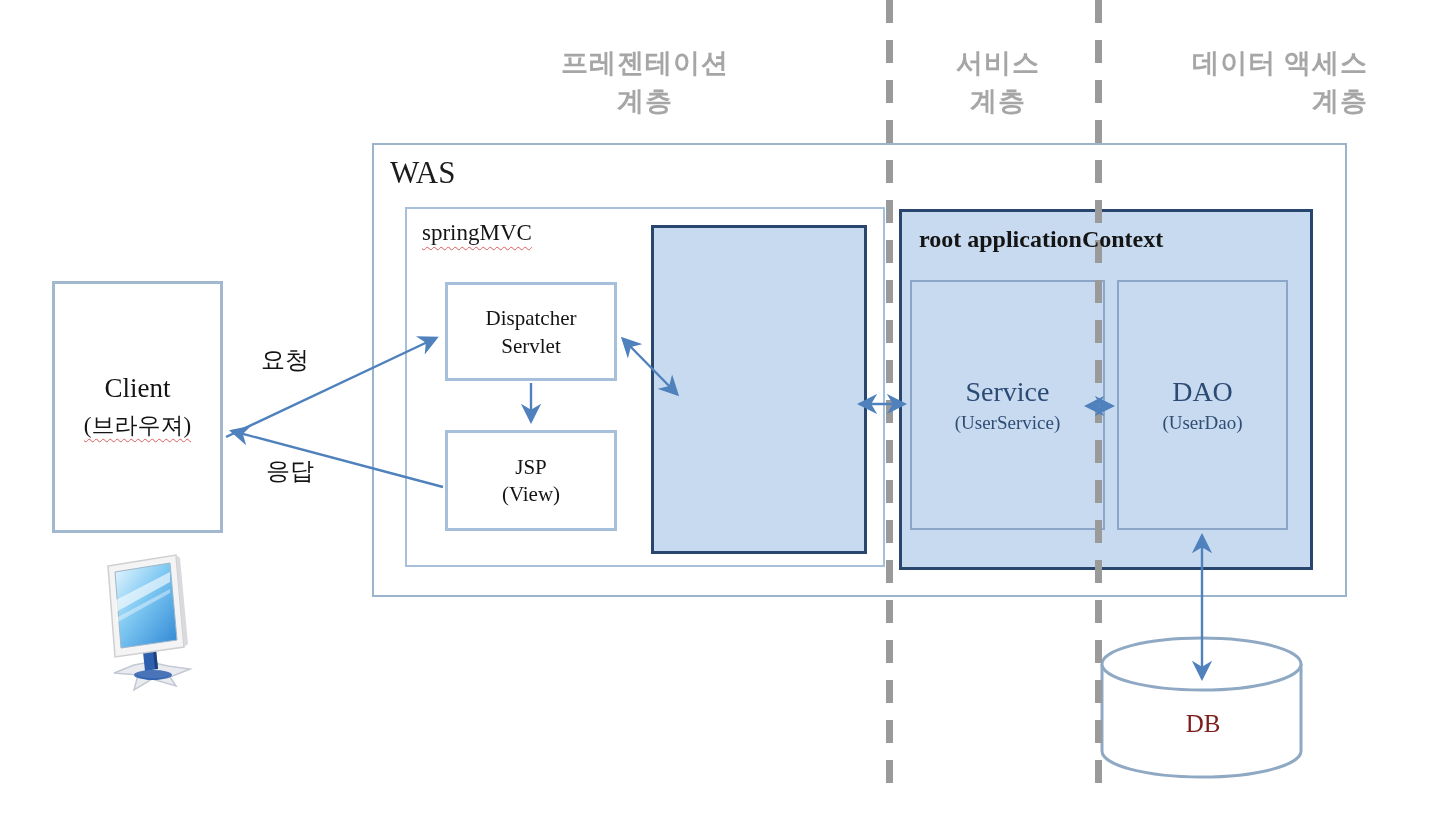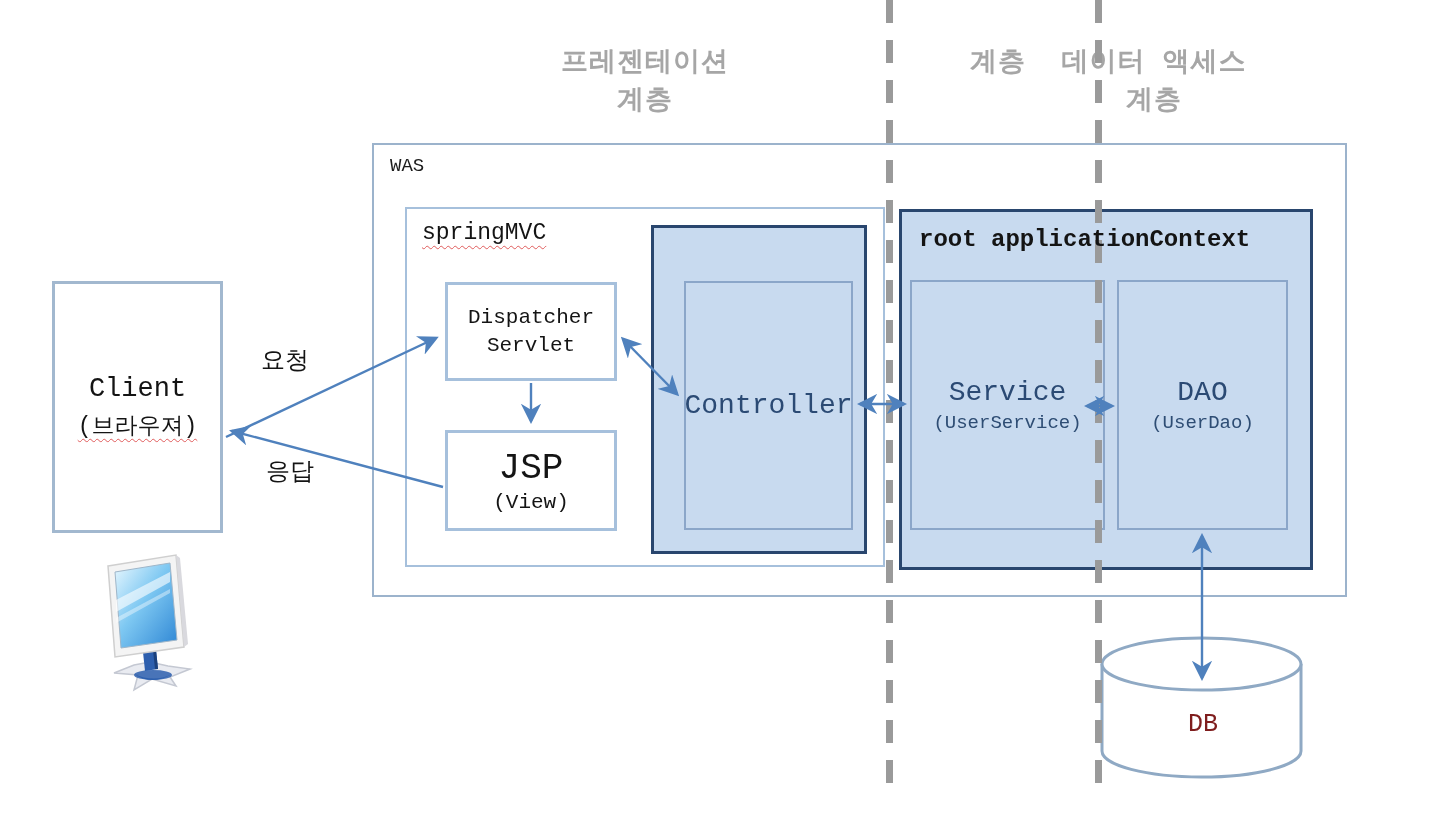--- a/index.html
+++ b/index.html
@@ -1,18 +1,18 @@
 <!DOCTYPE html>
 <html><head>
 <meta charset="utf-8">
 <style>
   html,body{margin:0;padding:0;background:#fff;}
   .canvas{
     position:relative;width:1443px;height:833px;background:#ffffff;overflow:hidden;
-    font-family:Liberation Mono, monospace;color:#1c1c1c;
+    font-family:Liberation Serif, serif;color:#1c1c1c;
   }
 
   
   .vdash{
     position:absolute;top:0;width:7px;height:795px;z-index:4;
     background:repeating-linear-gradient(to bottom,#9a9a9a 0px,#9a9a9a 23px,transparent 23px,transparent 40px);
   }
 
   
   .lane-label{
@@ -22,21 +22,21 @@
 
   
   .box{position:absolute;box-sizing:border-box;background:#fff;}
   .b-light{border:2px solid #a6c0dc;}
   .b-mid{border:3px solid #a2b8cf;}
   .b-navy{border:3px solid #29466e;background:#c8daef;}
   .b-inner{border:2.5px solid #8ba6c9;background:#c8daef;}
 
   .center-col{display:flex;flex-direction:column;align-items:center;justify-content:center;height:100%;}
 
-  .was-label{position:absolute;left:16px;top:10px;font-size:19px;color:#1c1c1c;z-index:7;}
+  .was-label{position:absolute;left:16px;top:10px;font-size:31px;color:#1c1c1c;z-index:7;}
   .springmvc-label{
     position:absolute;left:15px;top:11px;font-size:23px;color:#141414;z-index:7;
     text-decoration:underline wavy #e05c5c 1px;text-underline-offset:6px;
   }
   .ctx-title{
     position:absolute;font-weight:bold;font-size:24px;line-height:37px;color:#141414;z-index:7;
   }
   .box-title{font-size:27px;color:#2b4a74;}
   .box-sub{font-size:19px;color:#2e4d74;margin-top:4px;}
   .black-title{font-size:27px;color:#141414;}
@@ -55,42 +55,38 @@
 <div class="canvas">
 
   <div class="vdash" style="left:886px;"></div>
   <div class="vdash" style="left:1095px;"></div>
 
   <div class="lane-label" style="left:495px;width:300px;">
     <div>프레젠테이션</div>
     <div>계층</div>
   </div>
   <div class="lane-label" style="left:898px;width:200px;">
+    <div>서비스</div>
     <div>계층</div>
   </div>
-  <div class="lane-label" style="left:1004px;width:300px;">
+  <div class="lane-label" style="left:1068px;width:300px;text-align:right;">
     <div>데이터 액세스</div>
     <div>계층</div>
   </div>
 
   <div class="box" style="left:372px;top:143px;width:975px;height:454px;border:2px solid #9cb3cc;z-index:1;">
     <div class="was-label">WAS</div>
   </div>
 
   <div class="box b-light" style="left:405px;top:207px;width:480px;height:360px;z-index:1;">
     <div class="springmvc-label">springMVC</div>
   </div>
 
   <div class="box b-navy" style="left:651px;top:225px;width:216px;height:329px;z-index:2;"></div>
 
-  <div class="box b-inner" style="left:684px;top:281px;width:169px;height:249px;z-index:3;">
-    <div class="center-col">
-      <div class="box-title" style="font-size:28px;">Controller</div>
-    </div>
-  </div>
 
   <div class="box b-navy" style="left:899px;top:209px;width:414px;height:361px;z-index:2;"></div>
   <div class="ctx-title" style="left:919px;top:221px;width:380px;">root applicationContext</div>
 
   <div class="box b-inner" style="left:910px;top:280px;width:195px;height:250px;z-index:3;background:transparent;">
     <div class="center-col">
       <div class="box-title" style="font-size:28px;">Service</div>
       <div class="box-sub">(UserService)</div>
     </div>
   </div>
@@ -111,21 +107,21 @@
 
   <div class="box b-light" style="left:445px;top:282px;width:172px;height:99px;border-width:3px;z-index:1;">
     <div class="center-col two-line">
       <div>Dispatcher</div>
       <div>Servlet</div>
     </div>
   </div>
 
   <div class="box b-light" style="left:445px;top:430px;width:172px;height:101px;border-width:3px;z-index:1;">
     <div class="center-col">
-      <div class="black-title" style="font-size:36px;">JSP</div>
+      <div class="black-title" style="font-size:21px;">JSP</div>
       <div style="font-size:21px;color:#141414;margin-top:2px;">(View)</div>
     </div>
   </div>
 
   <svg class="icon-svg" style="left:1098px;top:634px;" width="210" height="150" viewBox="0 0 210 150">
     <path d="M4 30 L4 117 A 99.5 26 0 0 0 203 117 L203 30" fill="#ffffff" stroke="#8fa9c4" stroke-width="3"></path>
     <ellipse cx="103.5" cy="30" rx="99.5" ry="26" fill="#ffffff" stroke="#8fa9c4" stroke-width="3"></ellipse>
   </svg>
   <div class="db-label">DB</div>
 

